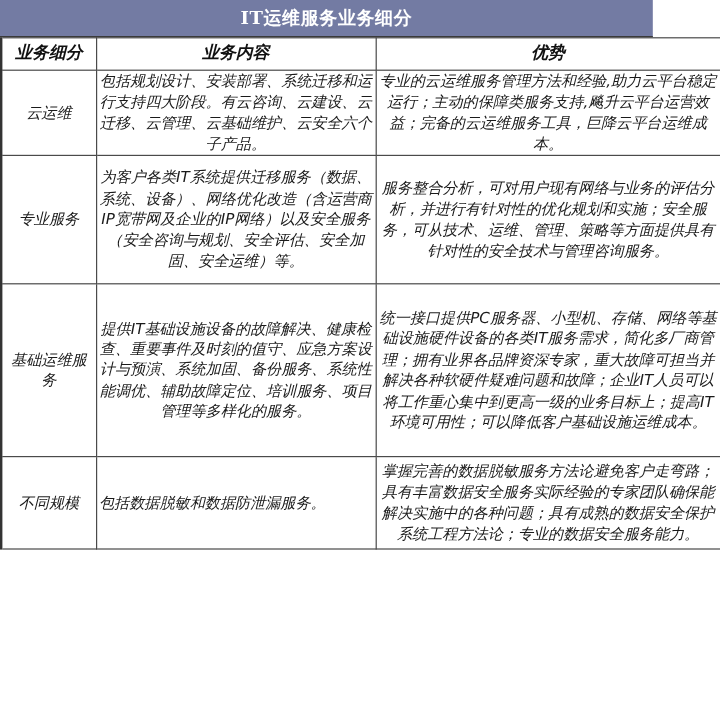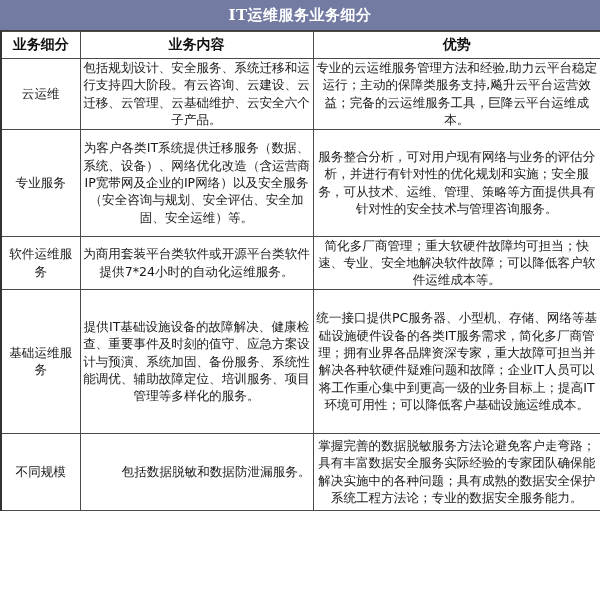--- a/index.html
+++ b/index.html
@@ -1,19 +1,19 @@
 <!DOCTYPE html>
 <html><head>
   <meta charset="utf-8">
   <style>
     html, body { margin: 0; padding: 0; background: #ffffff; }
     body { width: 600px; height: 599px; overflow: hidden; font-family: "DejaVu Sans", sans-serif; }
     .wrap { position: relative; width: 600px; height: 599px; }
     .title-bar {
-      position: absolute; left: 0; top: 0; width: 600px; height: 31px;
+      position: absolute; left: 0; top: 0; width: 544px; height: 31px;
       background: #737ba3; color: #ffffff;
       font-family: "DejaVu Serif", serif; font-size: 15px; font-weight: bold;
       display: flex; align-items: center; justify-content: center;
       letter-spacing: 0.5px;
       border-bottom: 1px solid #3a3a3a;
       box-sizing: border-box;
     }
     table.grid {
       position: absolute; left: 0; top: 31px; width: 600px;
       border-collapse: collapse; table-layout: fixed;
@@ -21,31 +21,32 @@
     table.grid td, table.grid th {
       border: 1px solid #4a4a4a;
       padding: 0 2px;
       color: #1a1a1a;
       font-size: 12.6px;
       line-height: 17.4px;
       vertical-align: middle;
       text-align: center;
       word-break: break-all;
       box-sizing: border-box;
+      font-style: italic;
     }
     table.grid th {
       font-weight: bold; font-size: 14px; height: 27px; background: #ffffff;
       color: #111;
     }
     col.c1 { width: 79px; }
     col.c2 { width: 233px; }
     col.c3 { width: 288px; }
     td.cat { font-size: 13.5px; line-height: 20px; color: #222; }
     td.content { text-align: center; }
-    td.content.left { text-align: right; }
+    td.content.left { text-align: left; }
     tr.r1 td { height: 70px; }
     tr.r2 td { height: 75px; }
     tr.r3 td { height: 107px; }
     tr.r4 td { height: 51px; }
     tr.r5 td { height: 144px; }
     tr.r6 td { height: 77px; }
     table.grid { border-left: 2px solid #333; border-right: 2px solid #333; }
   </style>
 </head>
 <body>
@@ -62,32 +63,27 @@
     <thead>
       <tr>
         <th>业务细分</th>
         <th>业务内容</th>
         <th>优势</th>
       </tr>
     </thead>
     <tbody>
       <tr class="r1">
         <td class="cat">云运维</td>
-        <td class="content">包括规划设计、安全服务、系统迁移和运行支持四大阶段。有云咨询、云建设、云迁移、云管理、云基础维护、云安全六个子产品。</td>
+        <td class="content">包括规划设计、安装部署、系统迁移和运行支持四大阶段。有云咨询、云建设、云迁移、云管理、云基础维护、云安全六个子产品。</td>
         <td class="content">专业的云运维服务管理方法和经验,助力云平台稳定运行；主动的保障类服务支持,飚升云平台运营效益；完备的云运维服务工具，巨降云平台运维成本。</td>
       </tr>
       <tr class="r3">
         <td class="cat">专业服务</td>
         <td class="content">为客户各类IT系统提供迁移服务（数据、系统、设备）、网络优化改造（含运营商IP宽带网及企业的IP网络）以及安全服务（安全咨询与规划、安全评估、安全加固、安全运维）等。</td>
         <td class="content">服务整合分析，可对用户现有网络与业务的评估分析，并进行有针对性的优化规划和实施；安全服务，可从技术、运维、管理、策略等方面提供具有针对性的安全技术与管理咨询服务。</td>
-      </tr>
-      <tr class="r4">
-        <td class="cat">软件运维服务</td>
-        <td class="content">为商用套装平台类软件或开源平台类软件提供7*24小时的自动化运维服务。</td>
-        <td class="content">简化多厂商管理；重大软硬件故障均可担当；快速、专业、安全地解决软件故障；可以降低客户软件运维成本等。</td>
       </tr>
       <tr class="r5">
         <td class="cat">基础运维服务</td>
         <td class="content">提供IT基础设施设备的故障解决、健康检查、重要事件及时刻的值守、应急方案设计与预演、系统加固、备份服务、系统性能调优、辅助故障定位、培训服务、项目管理等多样化的服务。</td>
         <td class="content">统一接口提供PC服务器、小型机、存储、网络等基础设施硬件设备的各类IT服务需求，简化多厂商管理；拥有业界各品牌资深专家，重大故障可担当并解决各种软硬件疑难问题和故障；企业IT人员可以将工作重心集中到更高一级的业务目标上；提高IT环境可用性；可以降低客户基础设施运维成本。</td>
       </tr>
       <tr class="r6">
         <td class="cat">不同规模</td>
         <td class="content left">包括数据脱敏和数据防泄漏服务。</td>
         <td class="content">掌握完善的数据脱敏服务方法论避免客户走弯路；具有丰富数据安全服务实际经验的专家团队确保能解决实施中的各种问题；具有成熟的数据安全保护系统工程方法论；专业的数据安全服务能力。</td>

